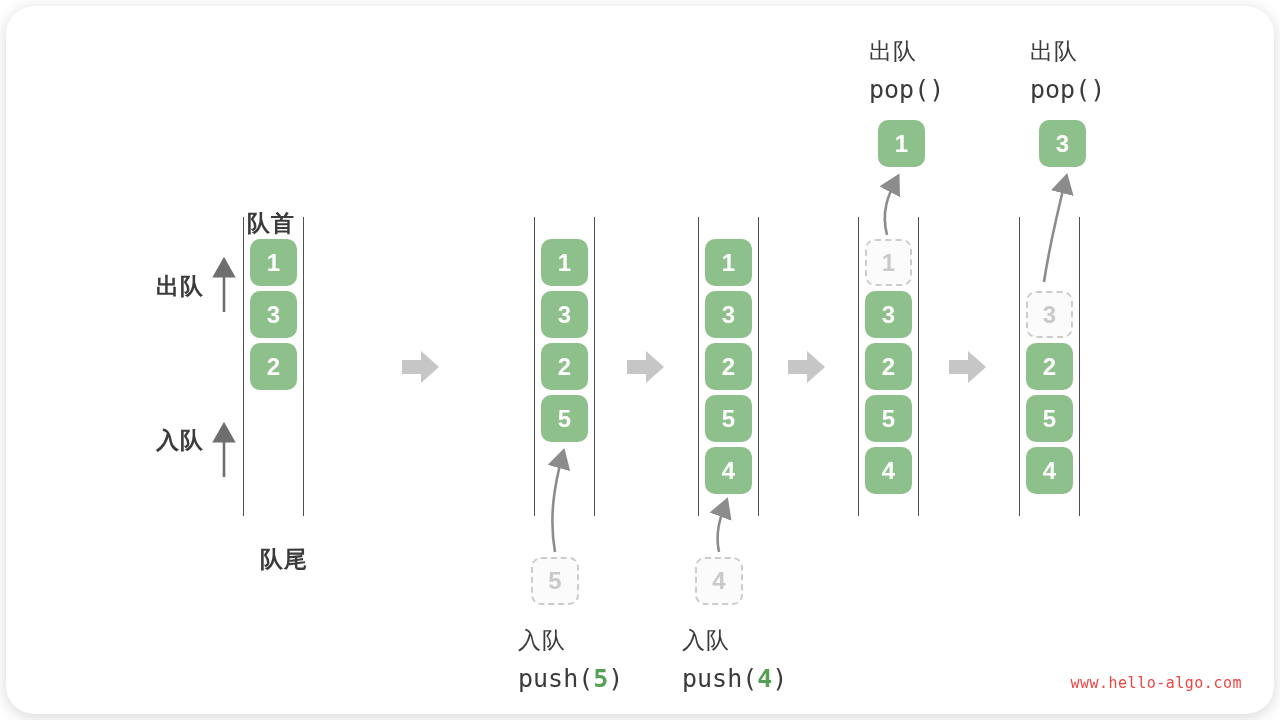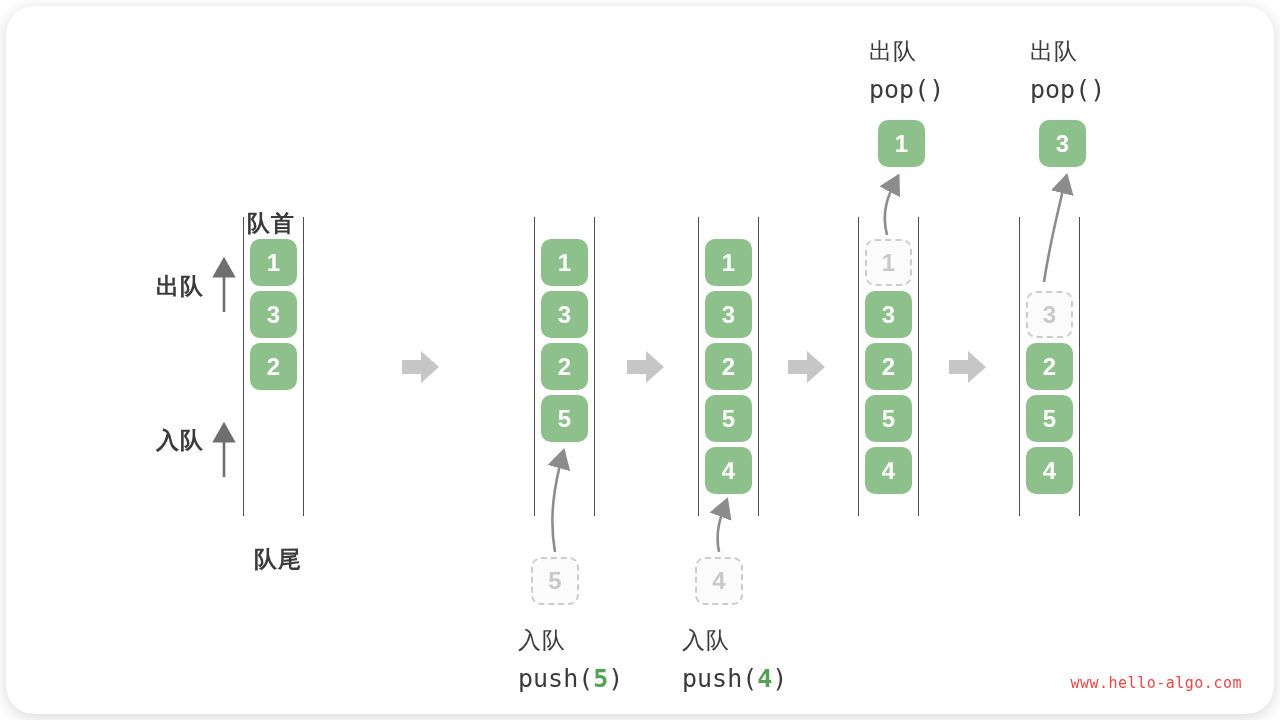--- a/index.html
+++ b/index.html
@@ -15,21 +15,21 @@
   .title-box {
     position: absolute; left: 170px; top: 47px; width: 192px; height: 56px;
     background: #E8E8E8; border-radius: 8px;
     display: flex; align-items: center; justify-content: center; gap: 12px;
   }
   .title-zh { font-size: 27px; font-weight: 700; color: var(--dark); letter-spacing: 1px; }
   .title-en { font-family: "DejaVu Sans Mono", "Liberation Mono", monospace; font-size: 26px; color: var(--dark); }
 
   .lbl { position: absolute; font-size: 23px; font-weight: 700; color: var(--dark); letter-spacing: 1px; white-space: nowrap; }
   .lbl-front   { left: 241px; top: 154px; margin-top: 48px; }
-  .lbl-rear    { left: 248px; top: 538px; }
+  .lbl-rear    { left: 254px; top: 538px; }
   .lbl-dequeue { left: 150px; top: 265px; }
   .lbl-enqueue { left: 150px; top: 419px; }
 
   .queue-track {
     position: absolute; top: 211px; height: 299px; width: 61px;
     border-left: 1.5px solid #4F4F4F; border-right: 1.5px solid #4F4F4F;
   }
 
   .cell {
     position: absolute; width: 47px; height: 47px; border-radius: 10px;

